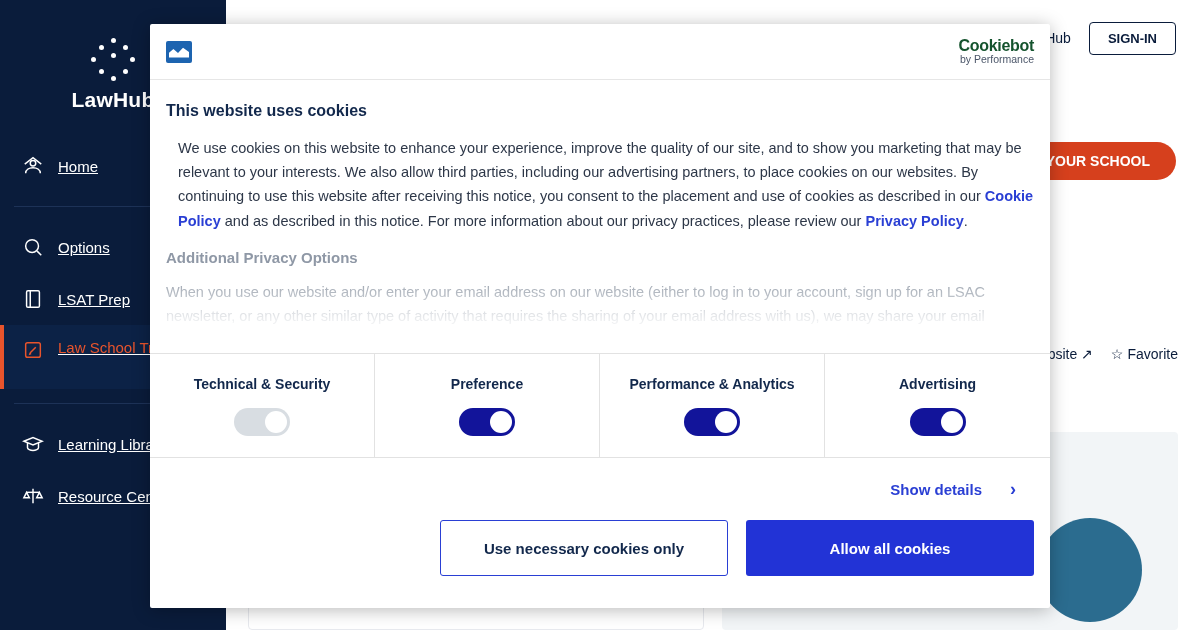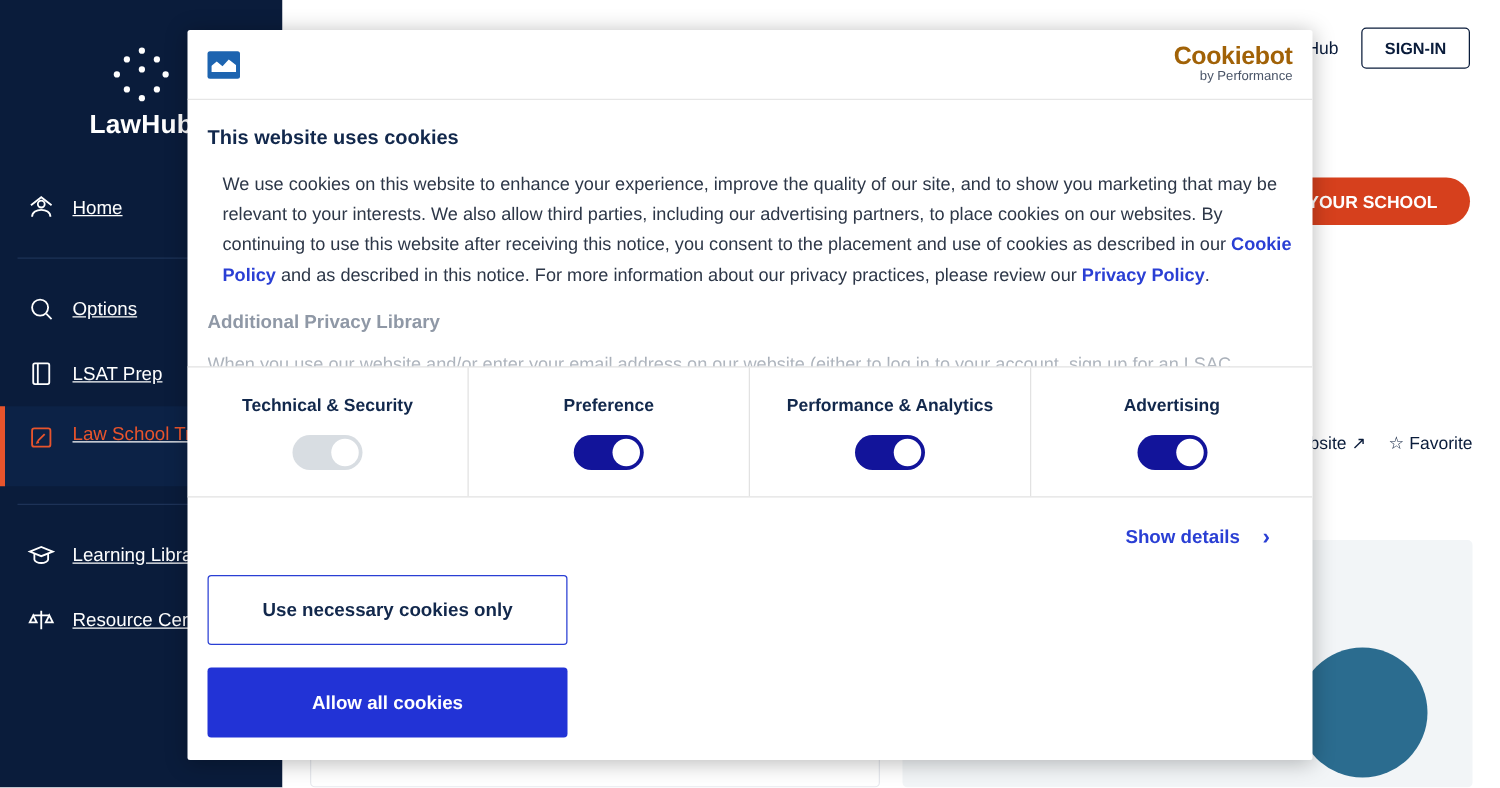--- a/index.html
+++ b/index.html
@@ -128,21 +128,21 @@
     width: 26px; height: 22px; background: #1d64b0;
     border-radius: 2px; position: relative;
   }
   .lsac-logo:after {
     content: ""; position: absolute; left: 3px; top: 5px;
     width: 20px; height: 12px;
     background: #ffffff;
     clip-path: polygon(0 60%, 22% 30%, 45% 62%, 70% 18%, 100% 55%, 100% 100%, 0 100%);
   }
   .cb-brand { text-align: right; line-height: 1.05; }
-  .cb-name { font-size: 20px; font-weight: bold; color: #a16207; letter-spacing: -.3px; }
+  .cb-name { font-size: 16px; font-weight: bold; color: #14532d; letter-spacing: -.3px; }
   .cb-sub { font-size: 10.5px; color: #4a5568; }
 
   .modal-body {
     flex: 1 1 auto;
     padding: 22px 16px 0 16px;
     overflow: hidden;
     position: relative;
   }
   .m-title { font-size: 16px; font-weight: bold; color: #12284c; margin-bottom: 16px; }
   .m-text {
@@ -185,26 +185,26 @@
   }
   .switch.disabled { background: #d8dde2; cursor: default; }
   .switch.on .knob { left: auto; right: 3px; }
 
   .modal-footer {
     flex: 0 0 150px;
     padding: 16px 16px 18px 16px;
     display: flex; flex-direction: column; align-items: flex-end;
   }
   .show-details {
-    display: flex; align-items: center; gap: 18px;
+    display: flex; align-items: center; gap: 28px;
     color: #2a3fd4; font-size: 15px; font-weight: bold;
     margin: 6px 18px 22px 0; cursor: pointer;
   }
   .chev { font-size: 18px; line-height: 1; }
-  .btn-row { display: flex; gap: 18px; width: 100%; justify-content: flex-end; flex-direction: column; }
+  .btn-row { display: flex; gap: 18px; width: 100%; justify-content: flex-end; }
   .btn {
     width: 288px; height: 56px;
     font-size: 15px; font-weight: bold;
     border-radius: 3px; cursor: pointer;
     display: flex; align-items: center; justify-content: center;
   }
   .btn-outline { background: #ffffff; color: #12284c; border: 1.5px solid #2a3fd4; }
   .btn-solid { background: #2233d6; color: #ffffff; border: none; }
 </style>
 </head>
@@ -322,21 +322,21 @@
       </div>
     </div>
 
     <div class="modal-body">
       <div class="m-title">This website uses cookies</div>
 
       <p class="m-text">
         <span>We use cookies on this website to enhance your experience, improve the quality of our site, and to show you marketing that may be relevant to your interests. We also allow third parties, including our advertising partners, to place cookies on our websites. By continuing to use this website after receiving this notice, you consent to the placement and use of cookies as described in our </span><a class="m-link" href="#">Cookie Policy</a><span> and as described in this notice. For more information about our privacy practices, please review our </span><a class="m-link" href="#">Privacy Policy</a><span>.</span>
       </p>
 
-      <div class="m-sub">Additional Privacy Library</div>
+      <div class="m-sub">Additional Privacy Options</div>
 
       <p class="m-faded">When you use our website and/or enter your email address on our website (either to log in to your account, sign up for an LSAC newsletter, or any other similar type of activity that requires the sharing of your email address with us), we may share your email address with our advertising partners.</p>
     </div>
 
     <div class="toggles">
       <div class="toggle-cell">
         <div class="toggle-label">Technical &amp; Security</div>
         <div class="switch on disabled">
             <span class="knob"></span>
           </div>

